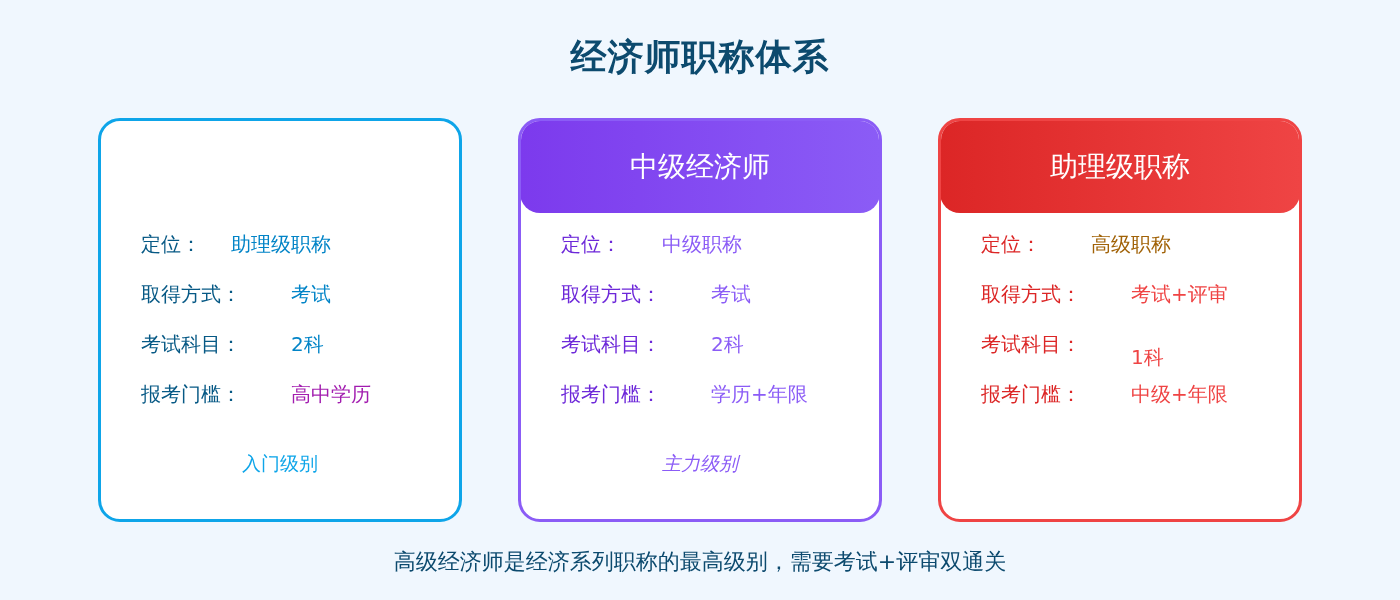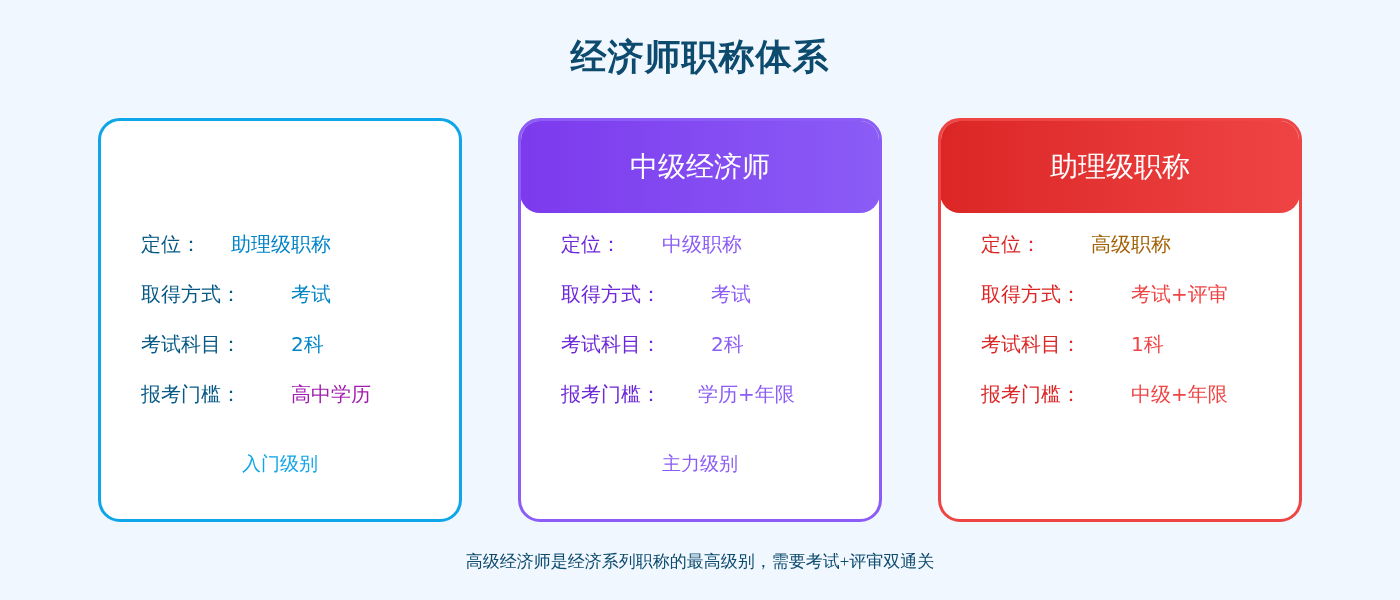--- a/index.html
+++ b/index.html
@@ -29,23 +29,22 @@
     .rows { position: absolute; top: 106px; left: 40px; right: 20px; }
     .row { position: relative; height: 50px; font-size: 20px; line-height: 26px; text-align: center; }
     .row .label { position: absolute; left: 0; top: 4px; }
     .row .value { position: absolute; top: 4px; }
     .footer-label {
       position: absolute; bottom: 42px; left: 0; right: 0;
       text-align: center; font-size: 19px;
     }
     .footnote {
       position: absolute; top: 549px; left: 0; width: 1400px;
-      text-align: center; font-size: 17px; color: #0c4a6e;
+      text-align: center; font-size: 22px; color: #0c4a6e;
       line-height: 26px;
-      font-family: Liberation Serif, serif;
     }
   </style>
 </head>
 <body>
 
 <div class="page">
   <div class="title">经济师职称体系</div>
 
   <div class="card" style="left: 98px; border-color: rgb(14, 165, 233);">
     <div class="rows">
@@ -79,40 +78,40 @@
       <div class="row">
         <span class="label" style="color: rgb(109, 40, 217);">取得方式：</span>
         <span class="value" style="left: 150px; color: rgb(139, 92, 246);">考试</span>
       </div>
       <div class="row">
         <span class="label" style="color: rgb(109, 40, 217);">考试科目：</span>
         <span class="value" style="left: 150px; color: rgb(139, 92, 246);">2科</span>
       </div>
       <div class="row">
         <span class="label" style="color: rgb(109, 40, 217);">报考门槛：</span>
-        <span class="value" style="left: 137px; color: rgb(139, 92, 246);">学历+年限</span>
+        <span class="value" style="left: 150px; color: rgb(139, 92, 246);">学历+年限</span>
       </div>
     </div>
-    <div class="footer-label" style="color: rgb(139, 92, 246);">主力级别</div>
+    <div class="footer-label" style="color: rgb(139, 92, 246); font-style: italic;">主力级别</div>
   </div>
 
   <div class="card" style="left: 938px; border-color: rgb(239, 68, 68);">
     <div class="card-header" style="background: linear-gradient(90deg, rgb(220, 38, 38), rgb(239, 68, 68));">助理级职称</div>
     <div class="rows">
       <div class="row">
         <span class="label" style="color: rgb(220, 38, 38);">定位：</span>
         <span class="value" style="left: 90px; color: #a16207; margin-left: 20px;">高级职称</span>
       </div>
       <div class="row">
         <span class="label" style="color: rgb(220, 38, 38);">取得方式：</span>
         <span class="value" style="left: 150px; color: rgb(239, 68, 68);">考试+评审</span>
       </div>
       <div class="row">
         <span class="label" style="color: rgb(220, 38, 38);">考试科目：</span>
-        <span class="value" style="left: 150px; color: rgb(239, 68, 68);">1科</span>
+        <span class="value" style="left: 150px; color: rgb(239, 68, 68); margin-top: 13px;">1科</span>
       </div>
       <div class="row">
         <span class="label" style="color: rgb(220, 38, 38);">报考门槛：</span>
         <span class="value" style="left: 150px; color: rgb(239, 68, 68);">中级+年限</span>
       </div>
     </div>
   </div>
 
   <div class="footnote">高级经济师是经济系列职称的最高级别，需要考试+评审双通关</div>
 </div>

